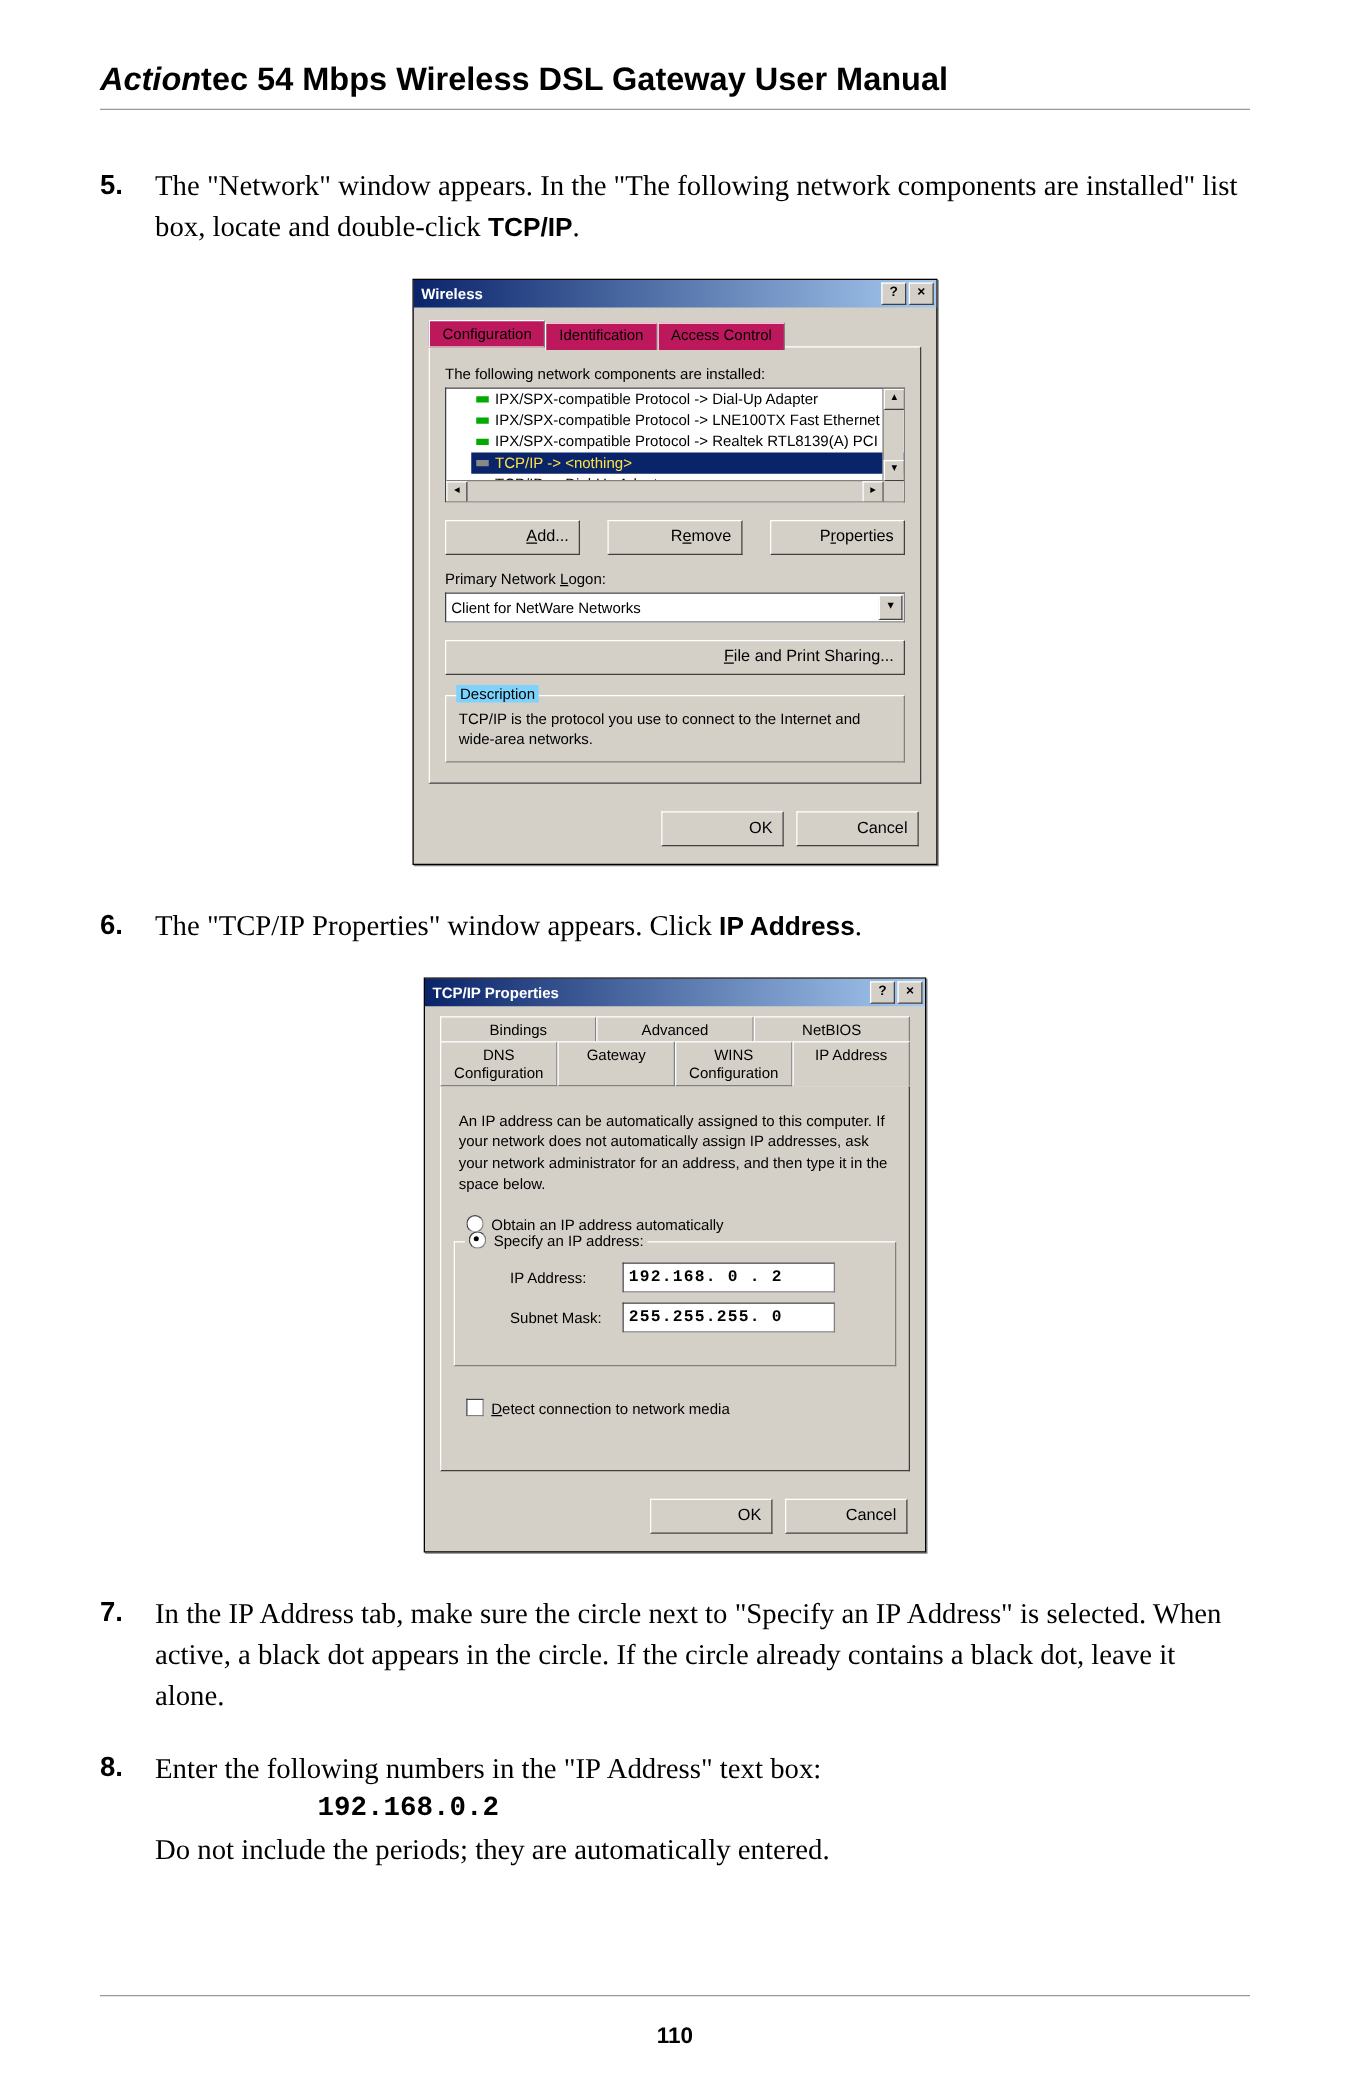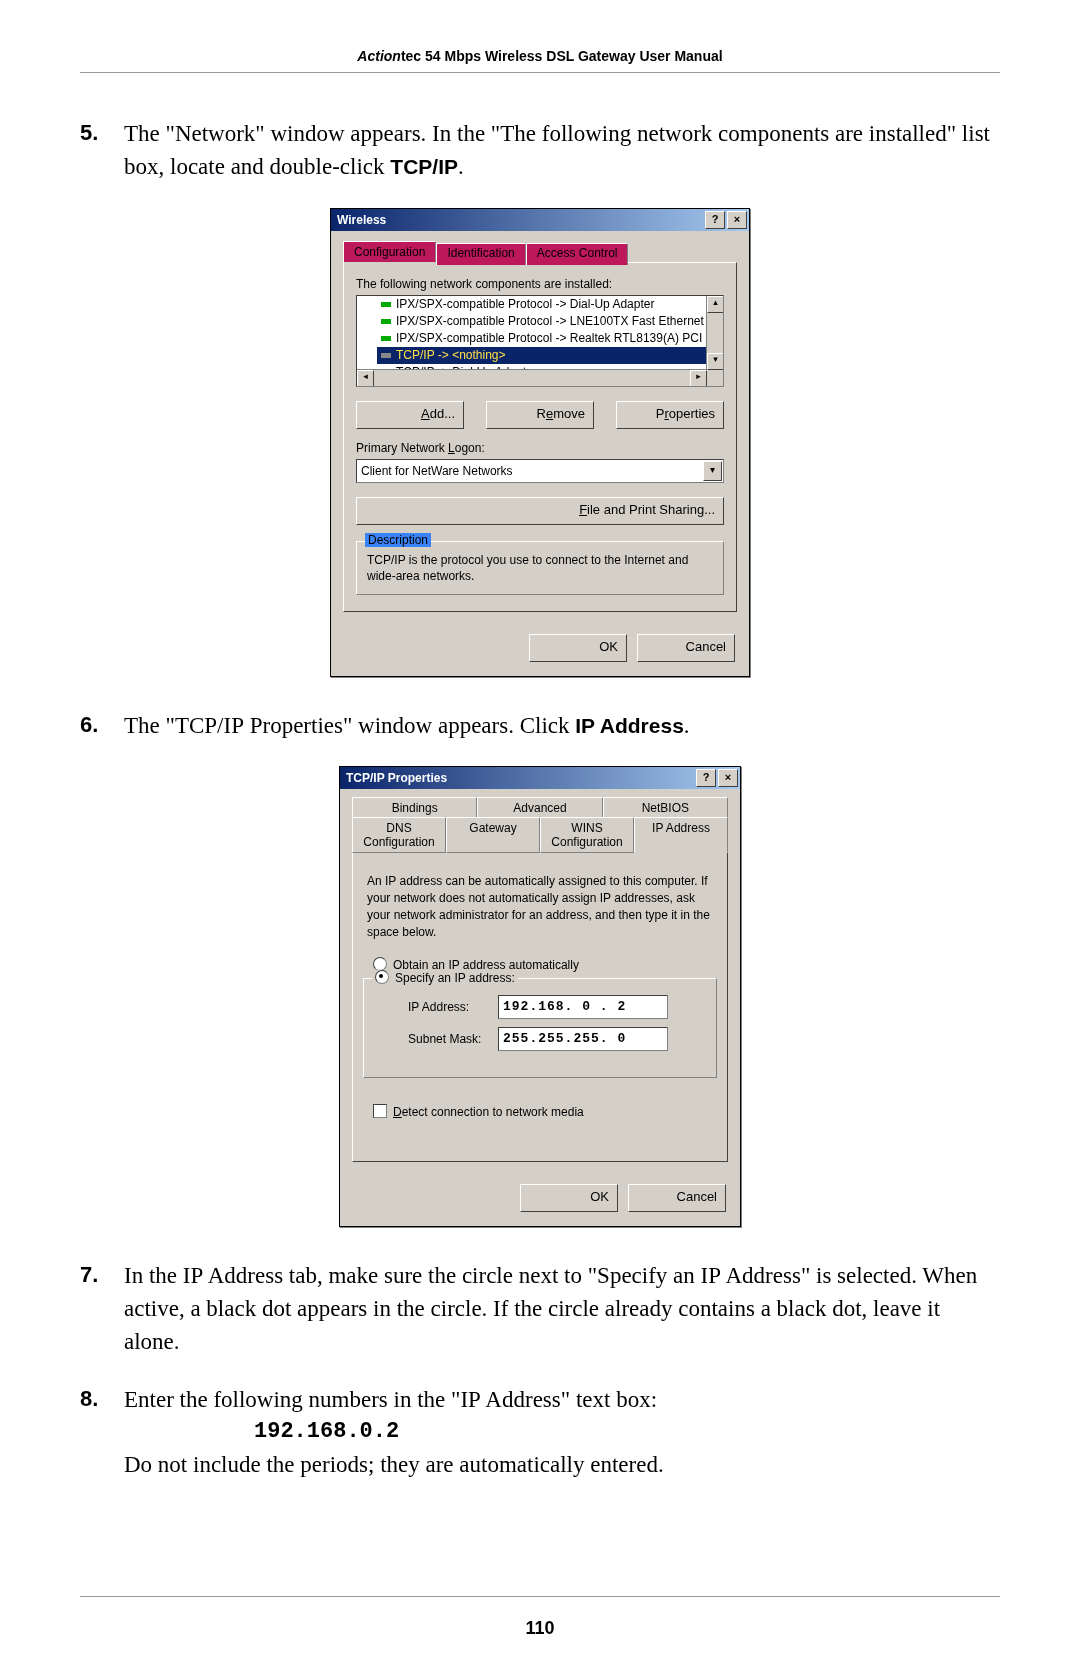--- a/index.html
+++ b/index.html
@@ -9,23 +9,22 @@
     font-family: Georgia, 'Times New Roman', serif;
     width: 1080px;
     height: 1669px;
     position: relative;
     color: #000;
   }
   .page {
     padding: 48px 80px 0 80px;
   }
   .header-title {
-    text-align: center;
-    font-weight: bold;
-    font-size: 14px;
+    font-weight: bold;
+    font-size: 26px;
     font-family: Arial, sans-serif;
     margin-bottom: 8px;
   }
   .header-title .italic { font-style: italic; }
   .header-rule {
     border: none;
     border-top: 1px solid #999;
     margin: 0 0 44px 0;
   }
   .step {
@@ -261,21 +260,21 @@
     border-top-color: #fff;
     border-left-color: #fff;
     padding: 10px 10px 10px 10px;
     margin-top: 16px;
     position: relative;
   }
   .groupbox .legend {
     position: absolute;
     top: -9px;
     left: 8px;
-    background: #3b82f6;
+    background: #7dd3fc;
     padding: 0 3px;
     font-size: 12px;
   }
   .dlg-buttons {
     display: flex;
     justify-content: flex-end;
     gap: 10px;
     padding: 10px 14px 14px 0;
   }
 

